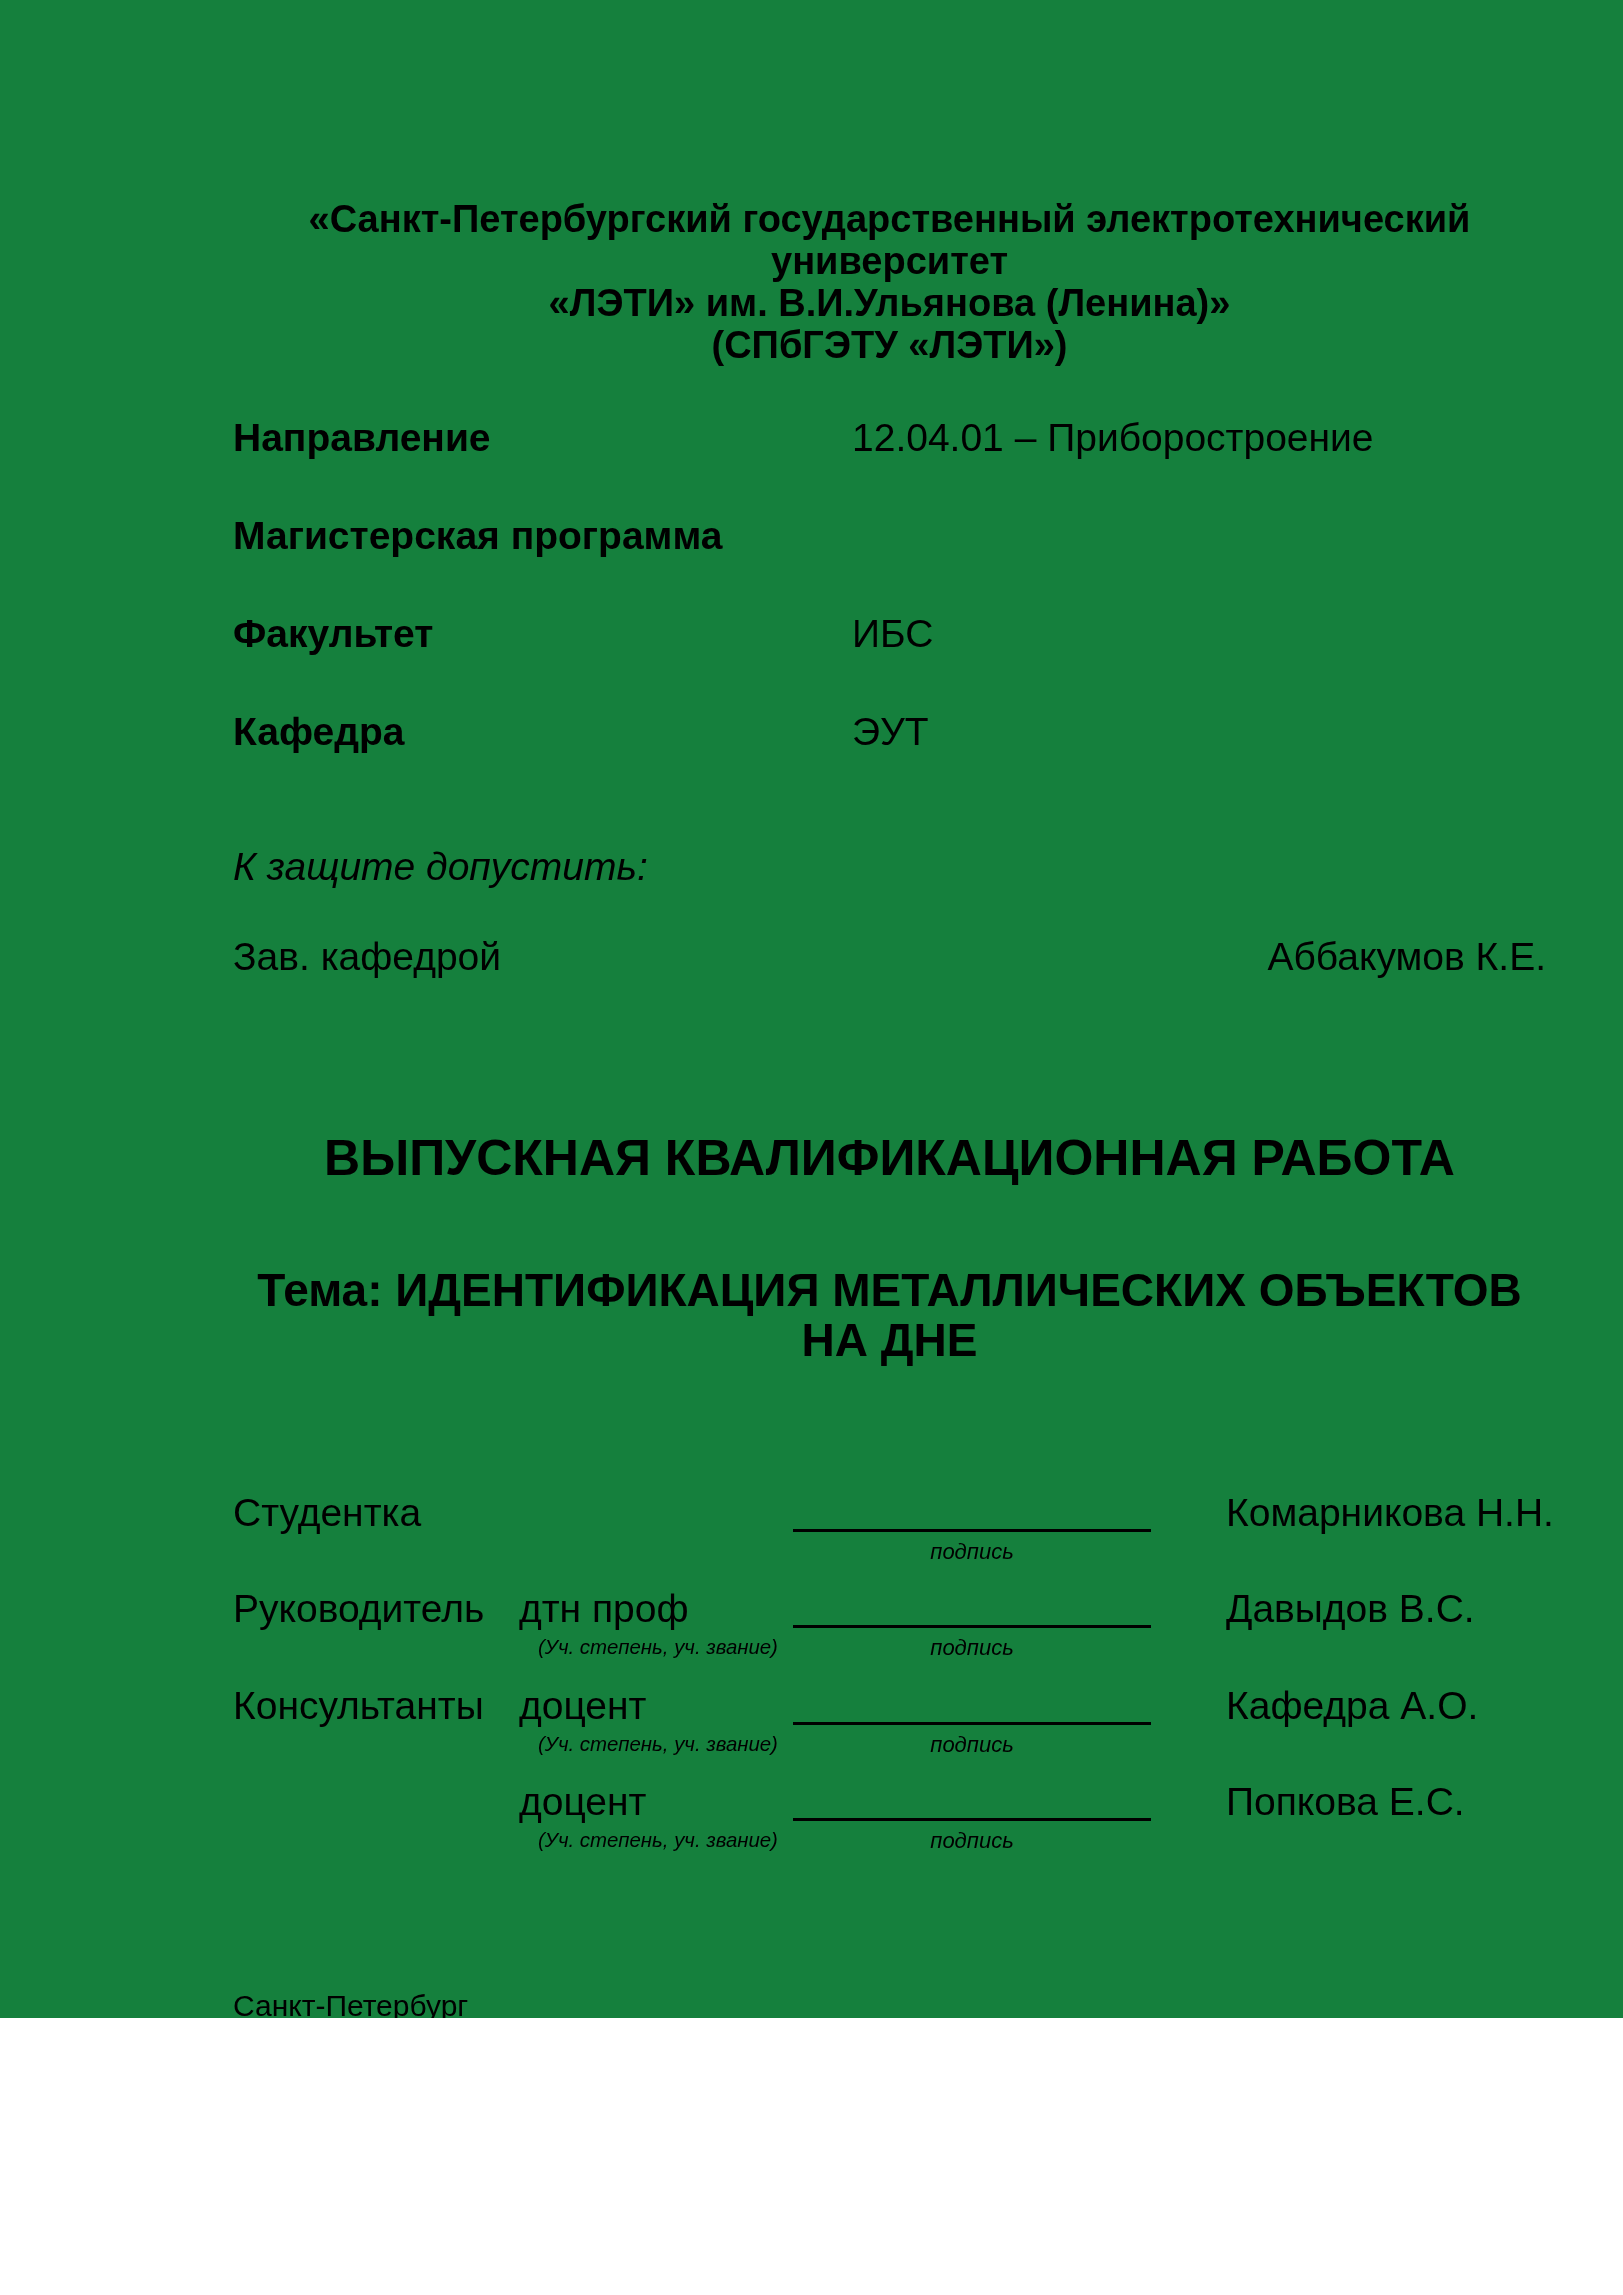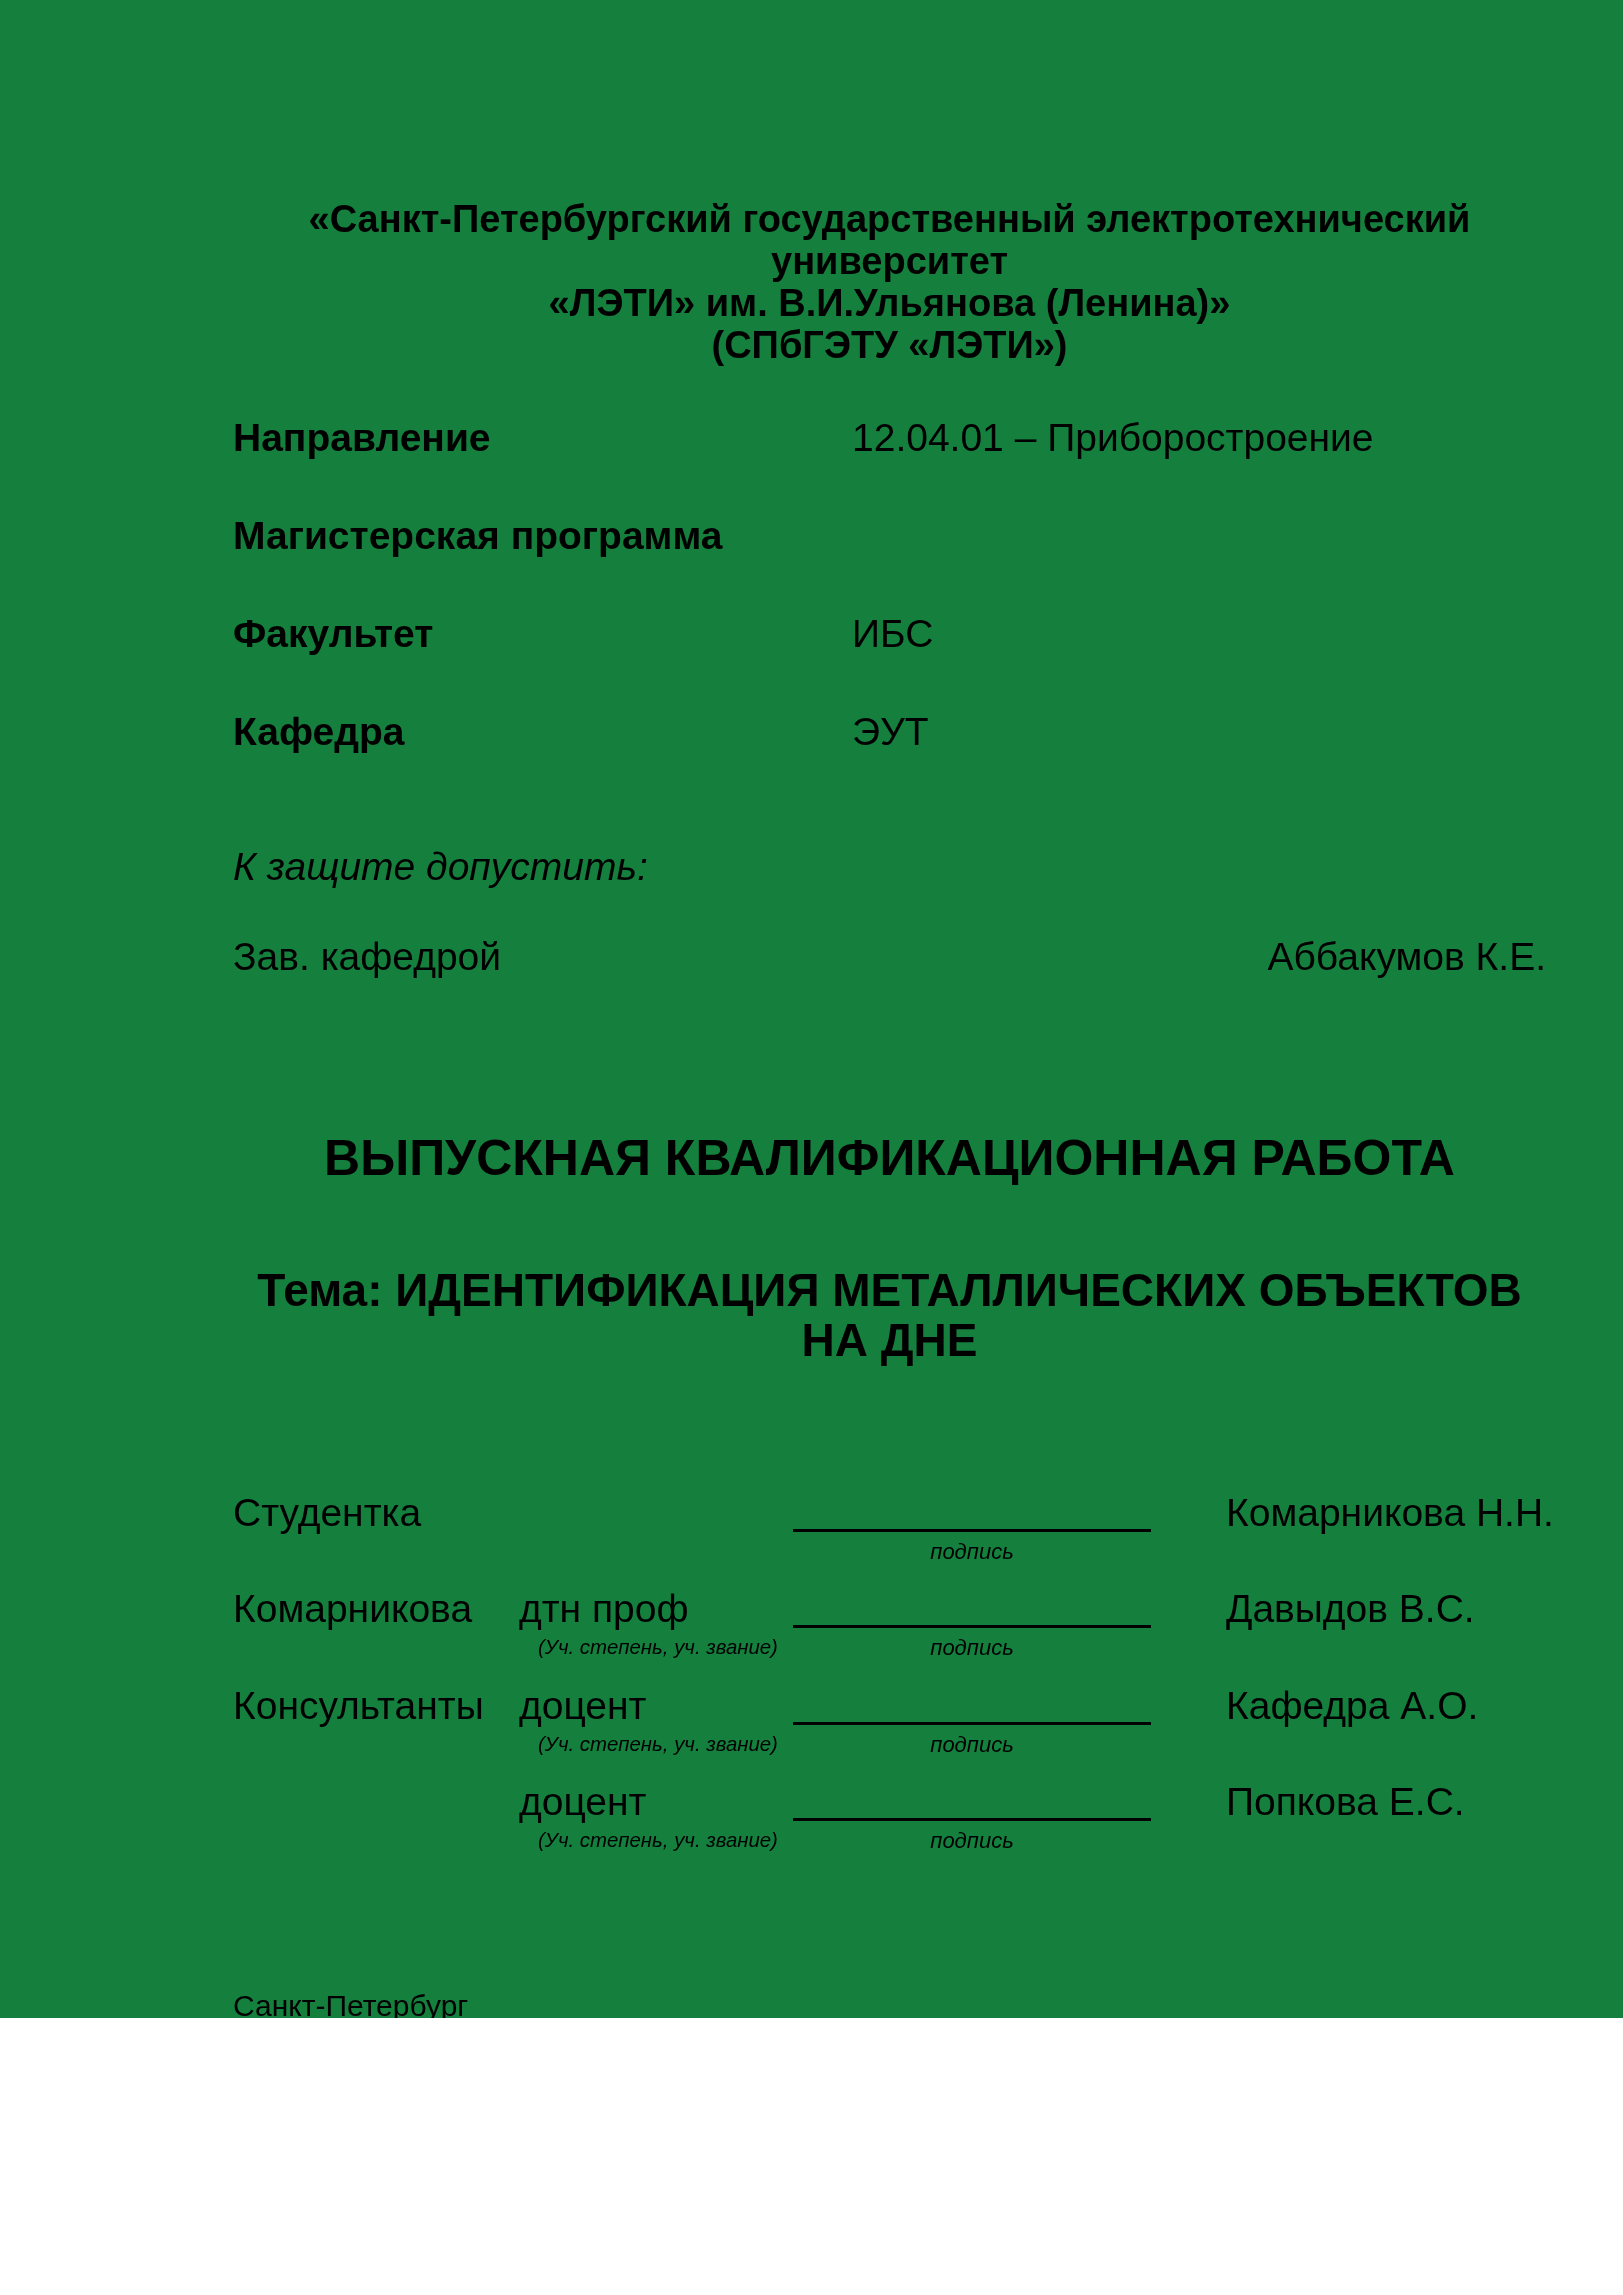--- a/index.html
+++ b/index.html
@@ -207,21 +207,21 @@
   <div class="signatures">
 
     <div class="sig-row">
       <div class="sig-role">Студентка</div>
       <div class="sig-line"></div>
       <div class="sig-line-caption">подпись</div>
       <div class="sig-name">Комарникова Н.Н.</div>
     </div>
 
     <div class="sig-row">
-      <div class="sig-role">Комарникова</div>
+      <div class="sig-role">Руководитель</div>
       <div class="sig-degree">дтн проф</div>
       <div class="sig-degree-caption">(Уч. степень, уч. звание)</div>
       <div class="sig-line"></div>
       <div class="sig-line-caption">подпись</div>
       <div class="sig-name">Давыдов В.С.</div>
     </div>
 
     <div class="sig-row">
       <div class="sig-role">Консультанты</div>
       <div class="sig-degree">доцент</div>

